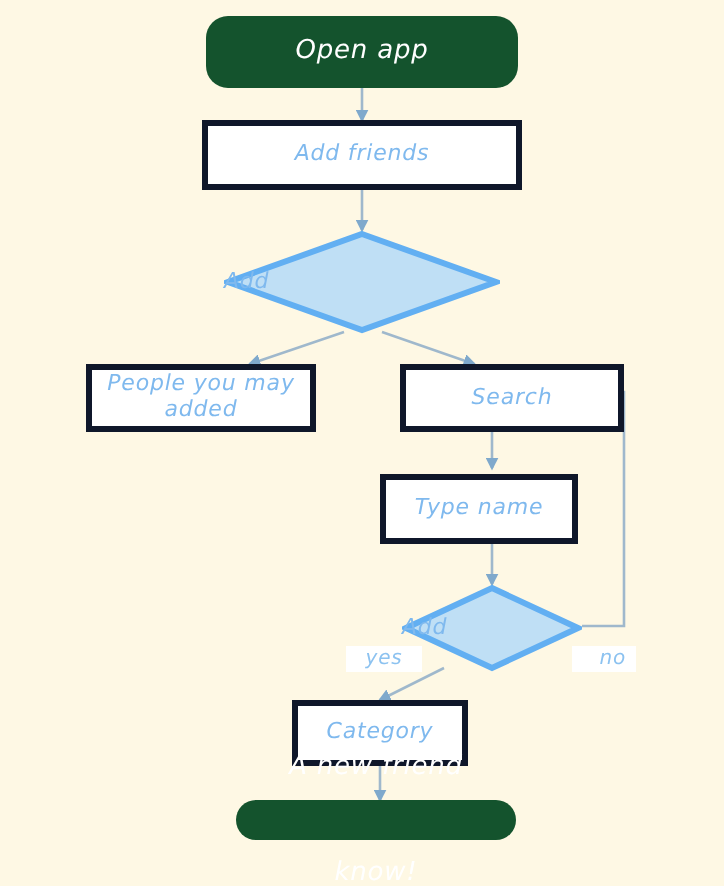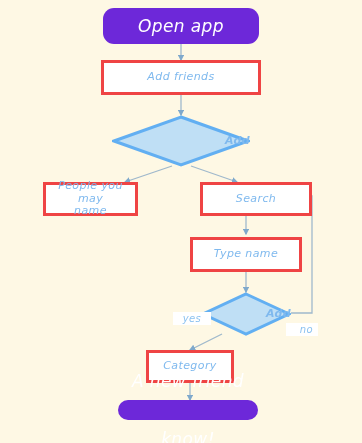--- a/index.html
+++ b/index.html
@@ -35,47 +35,46 @@
     justify-content: center;
     text-align: center;
     color: #7FB9EE;
     font-family: "DejaVu Sans", sans-serif;
     font-style: italic;
     font-size: 11px;
     line-height: 1.18;
     letter-spacing: 0.4px;
   }
   .node-terminal {
-    background: #6d28d9;
+    background: #14532d;
     border-radius: 11px;
     color: #FFFFFF;
-    font-size: 17px;
+    font-size: 13px;
   }
   .node-process {
     background: #FFFFFF;
-    border: 3px solid #ef4444;
+    border: 3px solid #0f172a;
   }
   .node-decision {
     background: transparent;
     border: none;
     color: #7FB9EE;
   }
   .diamond-shape {
     position: absolute;
     left: 0;
     top: 0;
     width: 100%;
     height: 100%;
   }
   .decision-text {
     position: relative;
     z-index: 2;
     width: 100%;
-    text-align: right;
-    font-weight: bold;
+    text-align: left;
   }
   .edge-label {
     position: absolute;
     background: #FFFFFF;
     color: #8CC2F0;
     font-family: "DejaVu Sans", sans-serif;
     font-style: italic;
     font-size: 10px;
     letter-spacing: 0.4px;
     padding: 1px 5px;
@@ -124,43 +123,43 @@
 
   <div class="node node-decision" style="left:112px; top:115px; width:138px; height:52px;">
     <svg class="diamond-shape" viewBox="0 0 138 52" preserveAspectRatio="none">
       <polygon points="69,2 136,26 69,50 2,26" fill="#BFDFF5" stroke="#62AFF2" stroke-width="3"></polygon>
     </svg>
     <div class="decision-text">
       <div>Add</div>
     </div>
   </div>
 
-  <div class="node node-process" style="left:43px; top:182px; width:95px; height:34px; flex-direction:column;">
+  <div class="node node-process" style="left:43px; top:182px; width:115px; height:34px; flex-direction:column;">
     <div>People you may</div>
-    <div>name</div>
+    <div>added</div>
   </div>
 
   <div class="node node-process" style="left:200px; top:182px; width:112px; height:34px;">
     <span>Search</span>
   </div>
 
-  <div class="node node-process" style="left:190px; top:237px; width:112px; height:35px;">
+  <div class="node node-process" style="left:190px; top:237px; width:99px; height:35px;">
     <span>Type name</span>
   </div>
 
   <div class="node node-decision" style="left:201px; top:292px; width:90px; height:44px;">
     <svg class="diamond-shape" viewBox="0 0 90 44" preserveAspectRatio="none">
       <polygon points="45,2 88,22 45,42 2,22" fill="#BFDFF5" stroke="#62AFF2" stroke-width="3"></polygon>
     </svg>
     <div class="decision-text">
       <span>Add</span>
     </div>
   </div>
 
-  <div class="edge-label" style="left:173px; top:312px; width:38px;">yes</div>
+  <div class="edge-label" style="left:173px; top:323px; width:38px;">yes</div>
 
   <div class="edge-label" style="left:286px; top:323px; width:32px;text-align:right;">no</div>
 
   <div class="node node-process" style="left:146px; top:350px; width:88px; height:33px;align-items:center;">
     <span>Category</span>
   </div>
 
   <div class="node node-terminal" style="left:118px; top:400px; width:140px; height:20px; flex-direction:column;gap:38px;">
     <div>A new friend</div>
     <div>know!</div>

